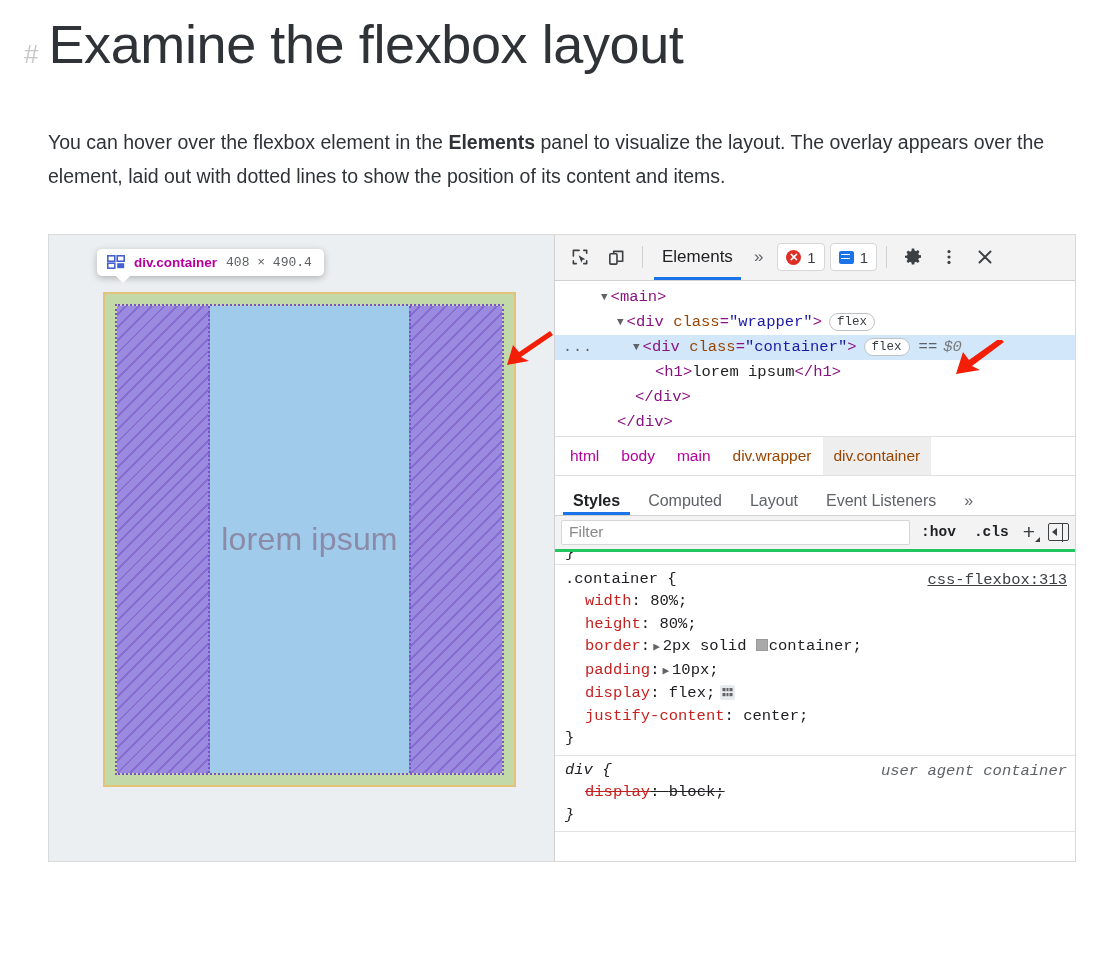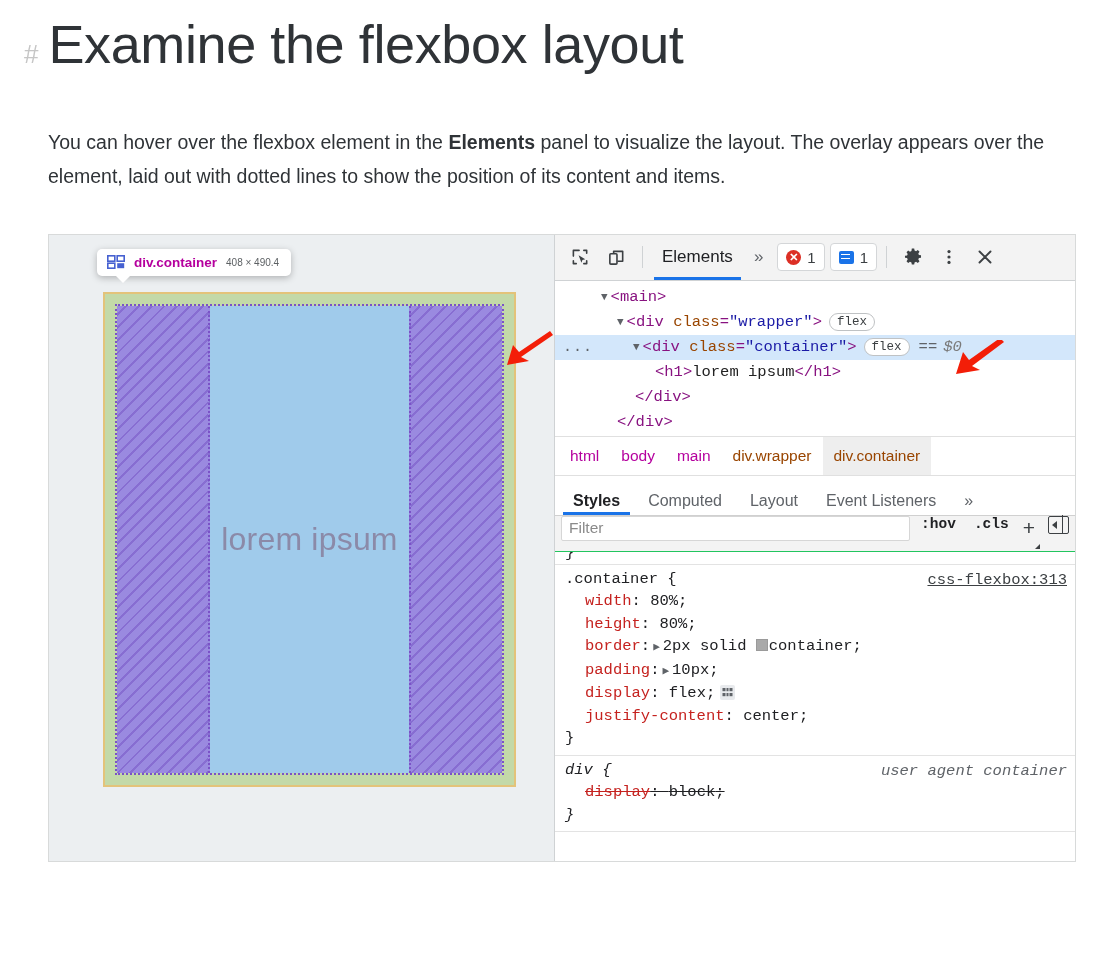--- a/index.html
+++ b/index.html
@@ -73,21 +73,21 @@
     white-space:nowrap;
     font-size:13.5px;
   }
   .hl-badge .tip {
     position:absolute; left:18px; bottom:-7px;
     width:0;height:0;
     border-left:8px solid transparent; border-right:8px solid transparent;
     border-top:8px solid #fff;
   }
   .badge-name { color:#b5009e; font-weight:700; font-size:13.5px; }
-  .badge-dim  { color:#5c6063; font-size:10px; }
+  .badge-dim  { color:#5c6063; font-size:13px;font-family:Liberation Mono, monospace; }
   .flexicon { display:block; }
 
   
   .arrow { position:absolute; pointer-events:none; }
   .arrow-left { left:493px; top:331px; }
   .arrow-right{ left:944px; top:340px; }
 
   
   .devtools {
     width:521px; height:100%;
@@ -175,22 +175,22 @@
     font-size:16px;color:#5f6368;padding:0 14px;height:28px;
     display:flex;align-items:center;position:relative;
   }
   .stab.active{ color:#202124;font-weight:700; }
   .stab.active::after{
     content:"";position:absolute;left:4px;right:4px;bottom:0;height:3px;background:#1a73e8;
   }
 
   
   .filterbar{
-    flex:0 0 36px;display:flex;background:#f3f3f3;
-    border-bottom:1px solid #22c55e;padding:0 6px;gap:4px;
+    flex:0 0 36px;display:flex;align-items:center;background:#f3f3f3;
+    border-bottom:3px solid #22c55e;padding:0 6px;gap:4px;
   }
   .filter-input{
     flex:1 1 auto;height:25px;background:#fff;border:1px solid #d6d6d6;border-radius:2px;
     display:flex;align-items:center;padding:0 7px;font-size:15.5px;color:#8a8a8a;
   }
   .fbtn{ font-family:"Liberation Mono", monospace;font-size:14.5px;color:#202124;padding:0 7px;font-weight:700; }
   .plus{ font-size:21px;color:#3c4043;padding:0 3px;position:relative; }
   .plus::after{
     content:"";position:absolute;right:-2px;bottom:2px;
     border-left:5px solid transparent;border-top:5px solid transparent;border-right:5px solid #3c4043;

